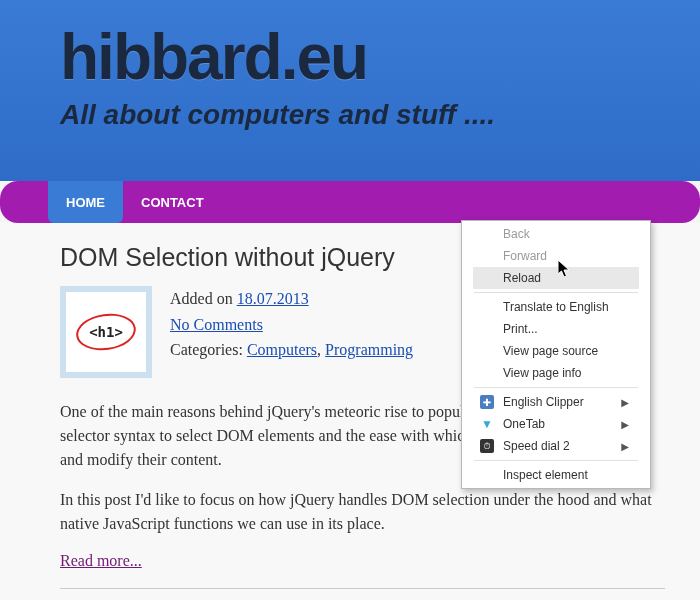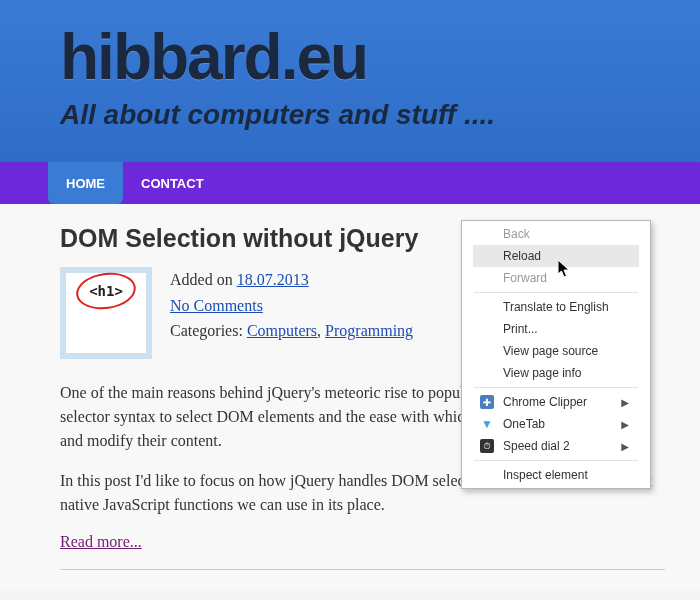--- a/index.html
+++ b/index.html
@@ -1,26 +1,26 @@
 <!DOCTYPE html>
 <html><head>
 <meta charset="utf-8">
 <style>
 * { margin: 0; padding: 0; box-sizing: border-box; }
 body { font-family: Georgia, 'Times New Roman', serif; width: 700px; height: 600px; overflow: hidden; background: #f5f5f5; position: relative; }
-.header { background: linear-gradient(#3a7bd5, #2e6cc7); height: 162px; padding: 20px 0 0 60px; position: relative; }
+.header { background: linear-gradient(#3a7bd5, #2e6cc7); height: 181px; padding: 20px 0 0 60px; position: relative; }
 .site-title { font-family: Verdana, Geneva, sans-serif; font-size: 64px; font-weight: bold; color: #1a2940; text-shadow: 0 1px 0 rgba(255,255,255,0.2); letter-spacing: -2px; }
 .tagline { font-family: Verdana, Geneva, sans-serif; font-size: 28px; font-weight: bold; font-style: italic; color: #1a2940; margin-top: 5px; }
-.navbar { background: #6d28d9; height: 42px; display: flex; align-items: stretch; padding-left: 48px; }
+.navbar { background: #a21caf; height: 42px; display: flex; align-items: stretch; padding-left: 48px; border-radius: 18px; }
 .nav-item { font-family: Verdana, sans-serif; font-size: 13px; font-weight: bold; color: #fff; padding: 0 18px; display: flex; align-items: center; cursor: pointer; }
 .nav-item.active { background: #3a7bd5; border-radius: 0 0 6px 6px; }
 .content { padding: 20px 35px 20px 60px; background: #f8f8f8; }
-.post-title { font-family: Verdana, sans-serif; font-size: 25px; font-weight: bold; color: #333; margin-bottom: 14px; }
+.post-title { font-family: Verdana, sans-serif; font-size: 25px; font-weight: normal; color: #333; margin-bottom: 14px; }
 .post-meta-wrap { display: flex; gap: 18px; margin-bottom: 22px; }
-.thumb { width: 92px; height: 92px; border: 6px solid #cde0f0; background: #fff; display: flex; align-items: flex-start; justify-content: center; }
+.thumb { width: 92px; height: 92px; border: 6px solid #cde0f0; background: #fff; display: flex; align-items: center; justify-content: center; }
 .thumb-inner { position: relative; }
 .ellipse { width: 60px; height: 36px; border: 2px solid #d22; border-radius: 50%; transform: rotate(-8deg); }
 .h1-text { font-family: monospace; font-size: 14px; color: #222; font-weight: bold; position: absolute; top: 50%; left: 50%; transform: translate(-50%, -50%); }
 .meta { font-size: 16px; line-height: 1.6; color: #333; }
 .meta a { color: #1a4db3; text-decoration: underline; }
 .body-text { font-size: 16px; line-height: 1.5; color: #333; margin-bottom: 16px; }
 .read-more { color: #701a75; text-decoration: underline; font-size: 16px; }
 .sep { border: none; border-top: 1px solid #ccc; margin-top: 18px; }
 .context-menu { position: absolute; top: 220px; left: 461px; width: 190px; background: #fff; border: 1px solid #b8b8b8; box-shadow: 2px 3px 6px rgba(0,0,0,0.25); font-family: 'Segoe UI', Arial, sans-serif; font-size: 12px; color: #333; padding: 2px 11px; }
 .menu-item { padding: 4px 10px 4px 30px; cursor: default; display: flex; align-items: center; position: relative; }
@@ -69,31 +69,31 @@
     </div>
   </div>
   <p class="body-text">One of the main reasons behind jQuery's meteoric rise to popularity was its use of the CSS selector syntax to select DOM elements and the ease with which it could then traverse these and modify their content.</p>
   <p class="body-text">In this post I'd like to focus on how jQuery handles DOM selection under the hood and what native JavaScript functions we can use in its place.</p>
   <a href="#" class="read-more">Read more...</a>
   <hr class="sep">
 </div>
 
 <div class="context-menu">
   <div class="menu-item disabled">Back</div>
+  <div class="menu-item disabled">Forward</div>
   <div class="menu-item hover">Reload</div>
-  <div class="menu-item disabled">Forward</div>
   <div class="menu-sep"></div>
   <div class="menu-item">Translate to English</div>
   <div class="menu-item">Print...</div>
   <div class="menu-item">View page source</div>
   <div class="menu-item">View page info</div>
   <div class="menu-sep"></div>
   <div class="menu-item">
     <span class="menu-icon clip-icon"></span>
-    <span>Chrome Clipper</span>
+    <span>English Clipper</span>
     <span class="submenu-arrow">▶</span>
   </div>
   <div class="menu-item">
     <span class="menu-icon onetab-icon">▼</span>
     <span>OneTab</span>
     <span class="submenu-arrow">▶</span>
   </div>
   <div class="menu-item">
     <span class="menu-icon speed-icon"></span>
     <span>Speed dial 2</span>

